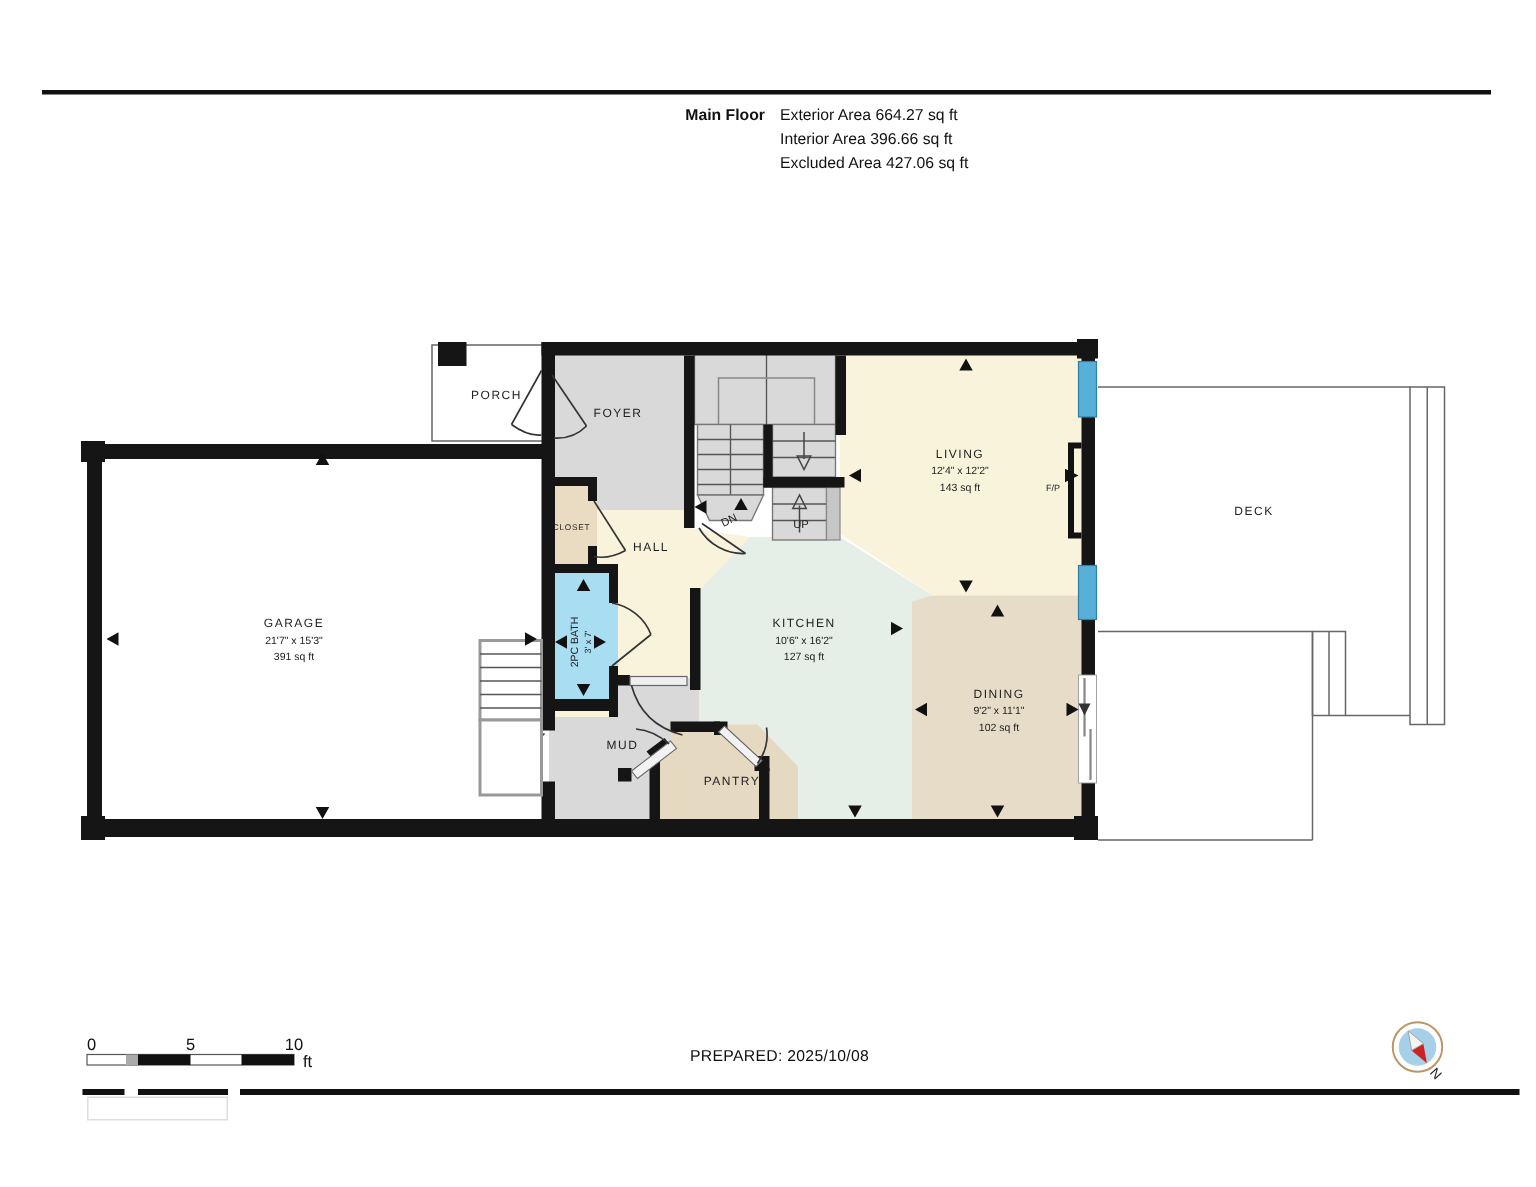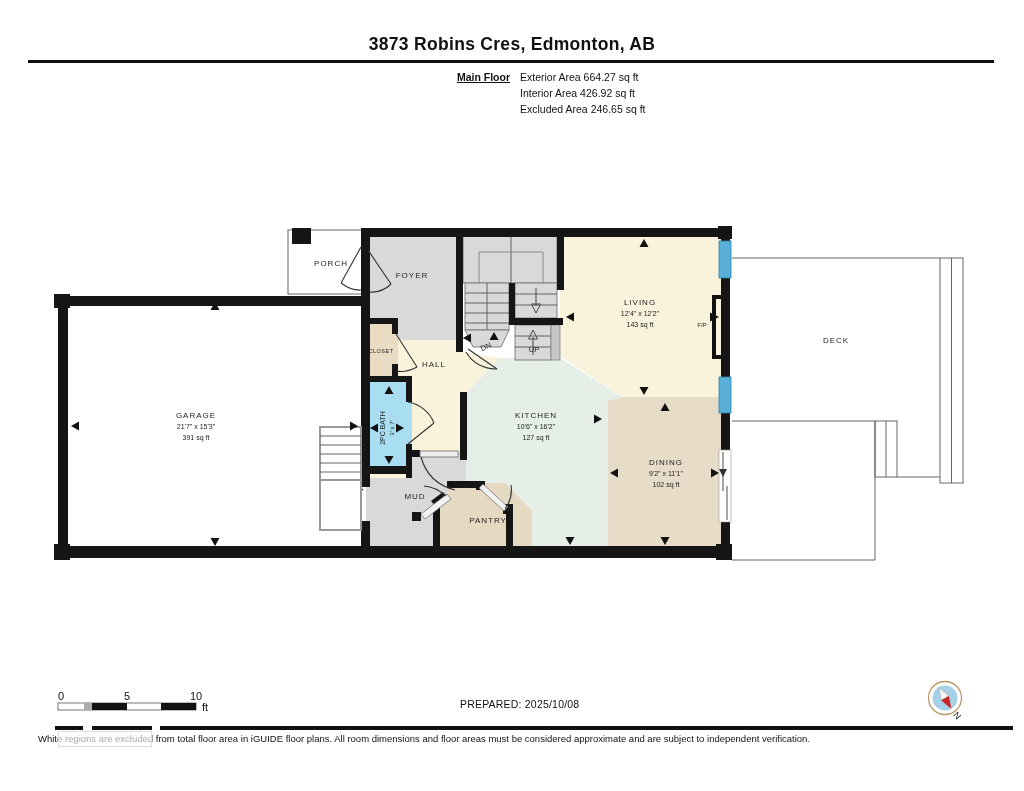--- a/index.html
+++ b/index.html
@@ -1,21 +1,21 @@
 <!DOCTYPE html>
 <html><head>
 <meta charset="utf-8">
 <style>
   html,body{margin:0;padding:0;background:#fff;}
   #page{position:relative;width:1024px;height:791px;background:#fff;overflow:hidden;
         font-family:"Liberation Sans",sans-serif;color:#111;}
   .abs{position:absolute;}
   #title{top:34px;left:0;width:1024px;text-align:center;font-size:17.5px;font-weight:bold;letter-spacing:.3px;}
   #hrule{top:60px;left:28px;width:966px;height:2.5px;background:#111;}
-  #floorlbl{top:71px;left:380px;width:130px;text-align:right;font-size:10.5px;font-weight:bold;text-decoration:underline;}
+  #floorlbl{top:71px;left:380px;width:130px;text-align:right;font-size:10.5px;font-weight:bold;}
   .stat{left:520px;width:260px;font-size:10.5px;}
   #prepared{top:698px;left:460px;font-size:10.5px;font-weight:normal;letter-spacing:.2px;}
   #disclaimer{top:733px;left:38px;width:960px;font-size:9.5px;}
   #disc-cover{top:731px;left:58px;width:92px;height:14px;background:rgba(255,255,255,.62);border:1px solid #ddd;}
   .rule-seg{top:726px;height:4px;background:#111;}
   svg{position:absolute;top:0;left:0;}
   .rname{font:8px "Liberation Sans",sans-serif;letter-spacing:1px;fill:#222;text-anchor:middle;}
   .rnameS{font:5.5px "Liberation Sans",sans-serif;letter-spacing:.5px;fill:#222;text-anchor:middle;}
   .rdim{font:7px "Liberation Sans",sans-serif;fill:#222;text-anchor:middle;}
   .rdimS{font:6px "Liberation Sans",sans-serif;fill:#222;text-anchor:middle;}
@@ -26,26 +26,25 @@
   .thin{stroke:#666;stroke-width:1;fill:none;}
   .stair{fill:#d9d9d9;stroke:#777;stroke-width:.9;}
   .tread{stroke:#555;stroke-width:.9;}
   .swing{stroke:#333;stroke-width:1.1;fill:none;}
 </style>
 </head>
 <body>
 
 <div id="page">
 
-  <div class="abs" id="title">3873 Robins Cres, Edmonton, AB</div>
   <div class="abs" id="hrule"></div>
   <div class="abs" id="floorlbl">Main Floor</div>
   <div class="abs stat" style="top:71px;">Exterior Area 664.27 sq ft</div>
-  <div class="abs stat" style="top:87px;">Interior Area 426.92 sq ft</div>
-  <div class="abs stat" style="top:103px;">Excluded Area 246.65 sq ft</div>
+  <div class="abs stat" style="top:87px;">Interior Area 396.66 sq ft</div>
+  <div class="abs stat" style="top:103px;">Excluded Area 427.06 sq ft</div>
 
   <svg width="1024" height="791" viewBox="0 0 1024 791">
 
     <g>
       <line x1="732" y1="258" x2="940" y2="258" class="thin"></line>
       <rect x="940" y="258" width="23" height="225" class="thin"></rect>
       <line x1="951.5" y1="258" x2="951.5" y2="483" class="thin"></line>
       <line x1="732" y1="421" x2="875" y2="421" class="thin"></line>
       <line x1="875" y1="421" x2="875" y2="560" class="thin"></line>
       <line x1="732" y1="560" x2="875" y2="560" class="thin"></line>
@@ -241,16 +240,15 @@
         <polygon points="0,12.5 4.5,0 -4.5,0" fill="#f3f3f3" stroke="#999" stroke-width=".5"></polygon>
       </g>
       <text transform="rotate(48 13 17)" x="13" y="21" style="font:9px 'Liberation Sans',sans-serif;fill:#222;text-anchor:middle;">N</text>
     </g>
   </svg>
 
   <div class="abs" id="prepared">PREPARED: 2025/10/08</div>
   <div class="abs rule-seg" style="left:55px;width:28px;"></div>
   <div class="abs rule-seg" style="left:92px;width:60px;"></div>
   <div class="abs rule-seg" style="left:160px;width:853px;"></div>
-  <div class="abs" id="disclaimer">White regions are excluded from total floor area in iGUIDE floor plans. All room dimensions and floor areas must be considered approximate and are subject to independent verification.</div>
   <div class="abs" id="disc-cover"></div>
 
 </div>
 
 </body></html>

